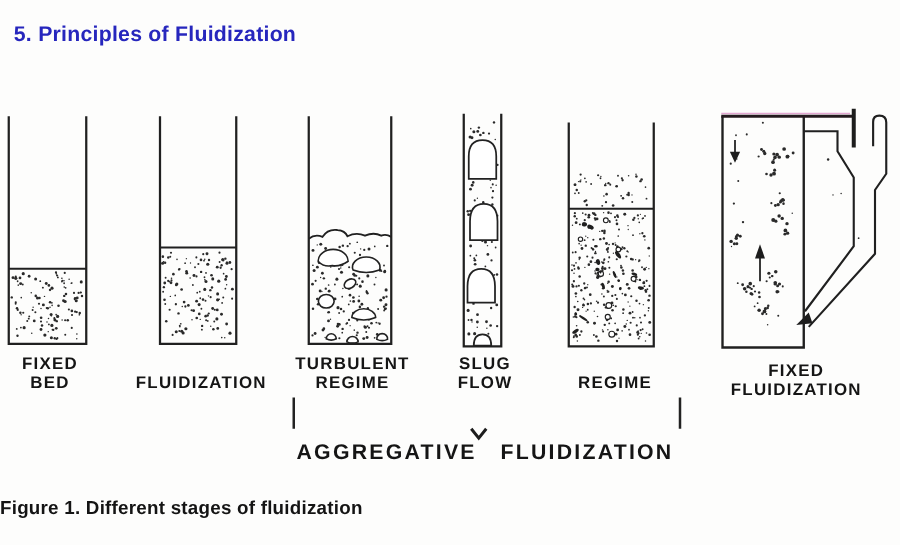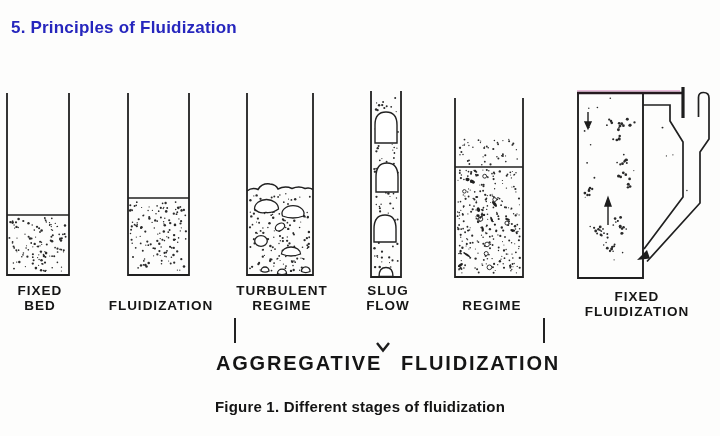--- a/index.html
+++ b/index.html
@@ -14,24 +14,24 @@
   .diagram-svg{position:absolute;left:0;top:0;}
   .stage-label{
     position:absolute;top:283px;transform:translateX(-50%);
     text-align:center;font-weight:bold;font-size:13.5px;line-height:15px;
     letter-spacing:1px;color:#151515;white-space:nowrap;
   }
   .stage-label.fast{top:289px;}
   .bracket-label{
     position:absolute;top:352px;left:230px;width:316px;
     display:flex;justify-content:center;gap:19px;
-    font-weight:bold;font-size:20px;letter-spacing:1.8px;color:#151515;
+    font-weight:bold;font-size:17px;letter-spacing:1.8px;color:#151515;
   }
   .caption{
-    position:absolute;top:398px;left:0;width:720px;text-align:center;
+    position:absolute;top:398px;left:0;width:720px;text-align:left;
     font-weight:bold;font-size:15px;color:#141414;letter-spacing:.2px;
   }
 </style>
 </head>
 <body>
 
 <div class="page">
 
   <div class="title">5. Principles of Fluidization</div>
 

